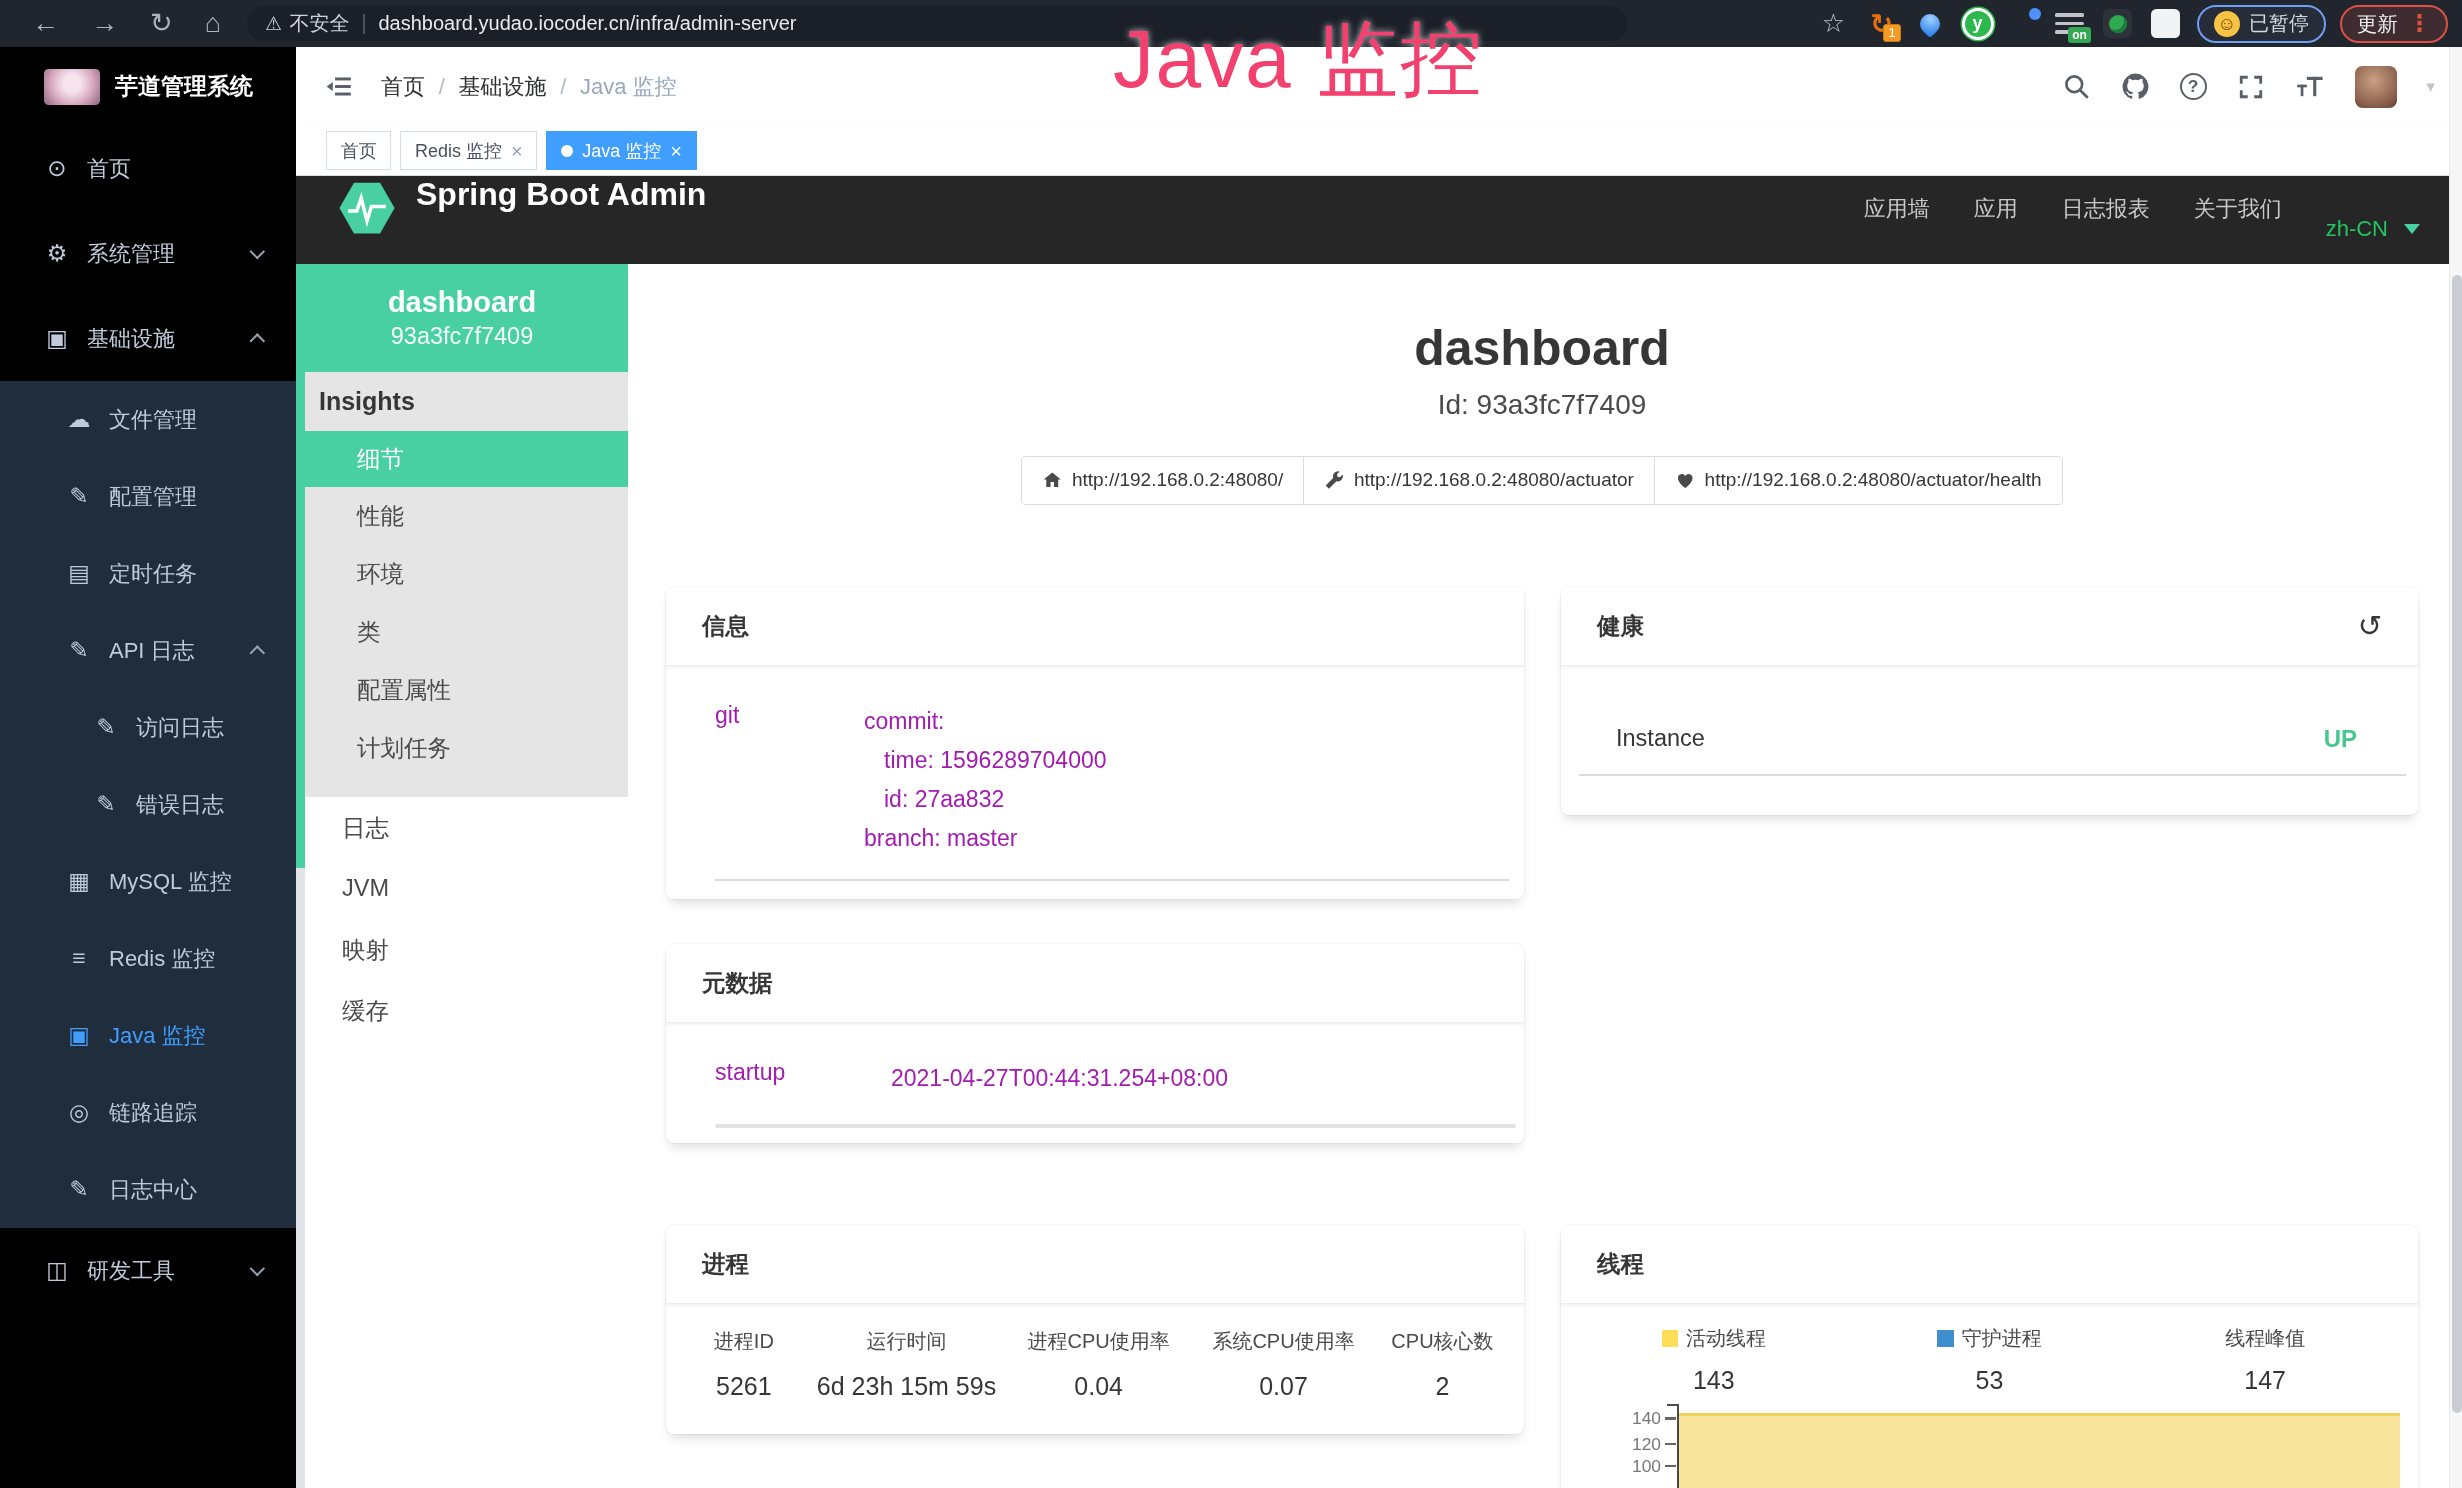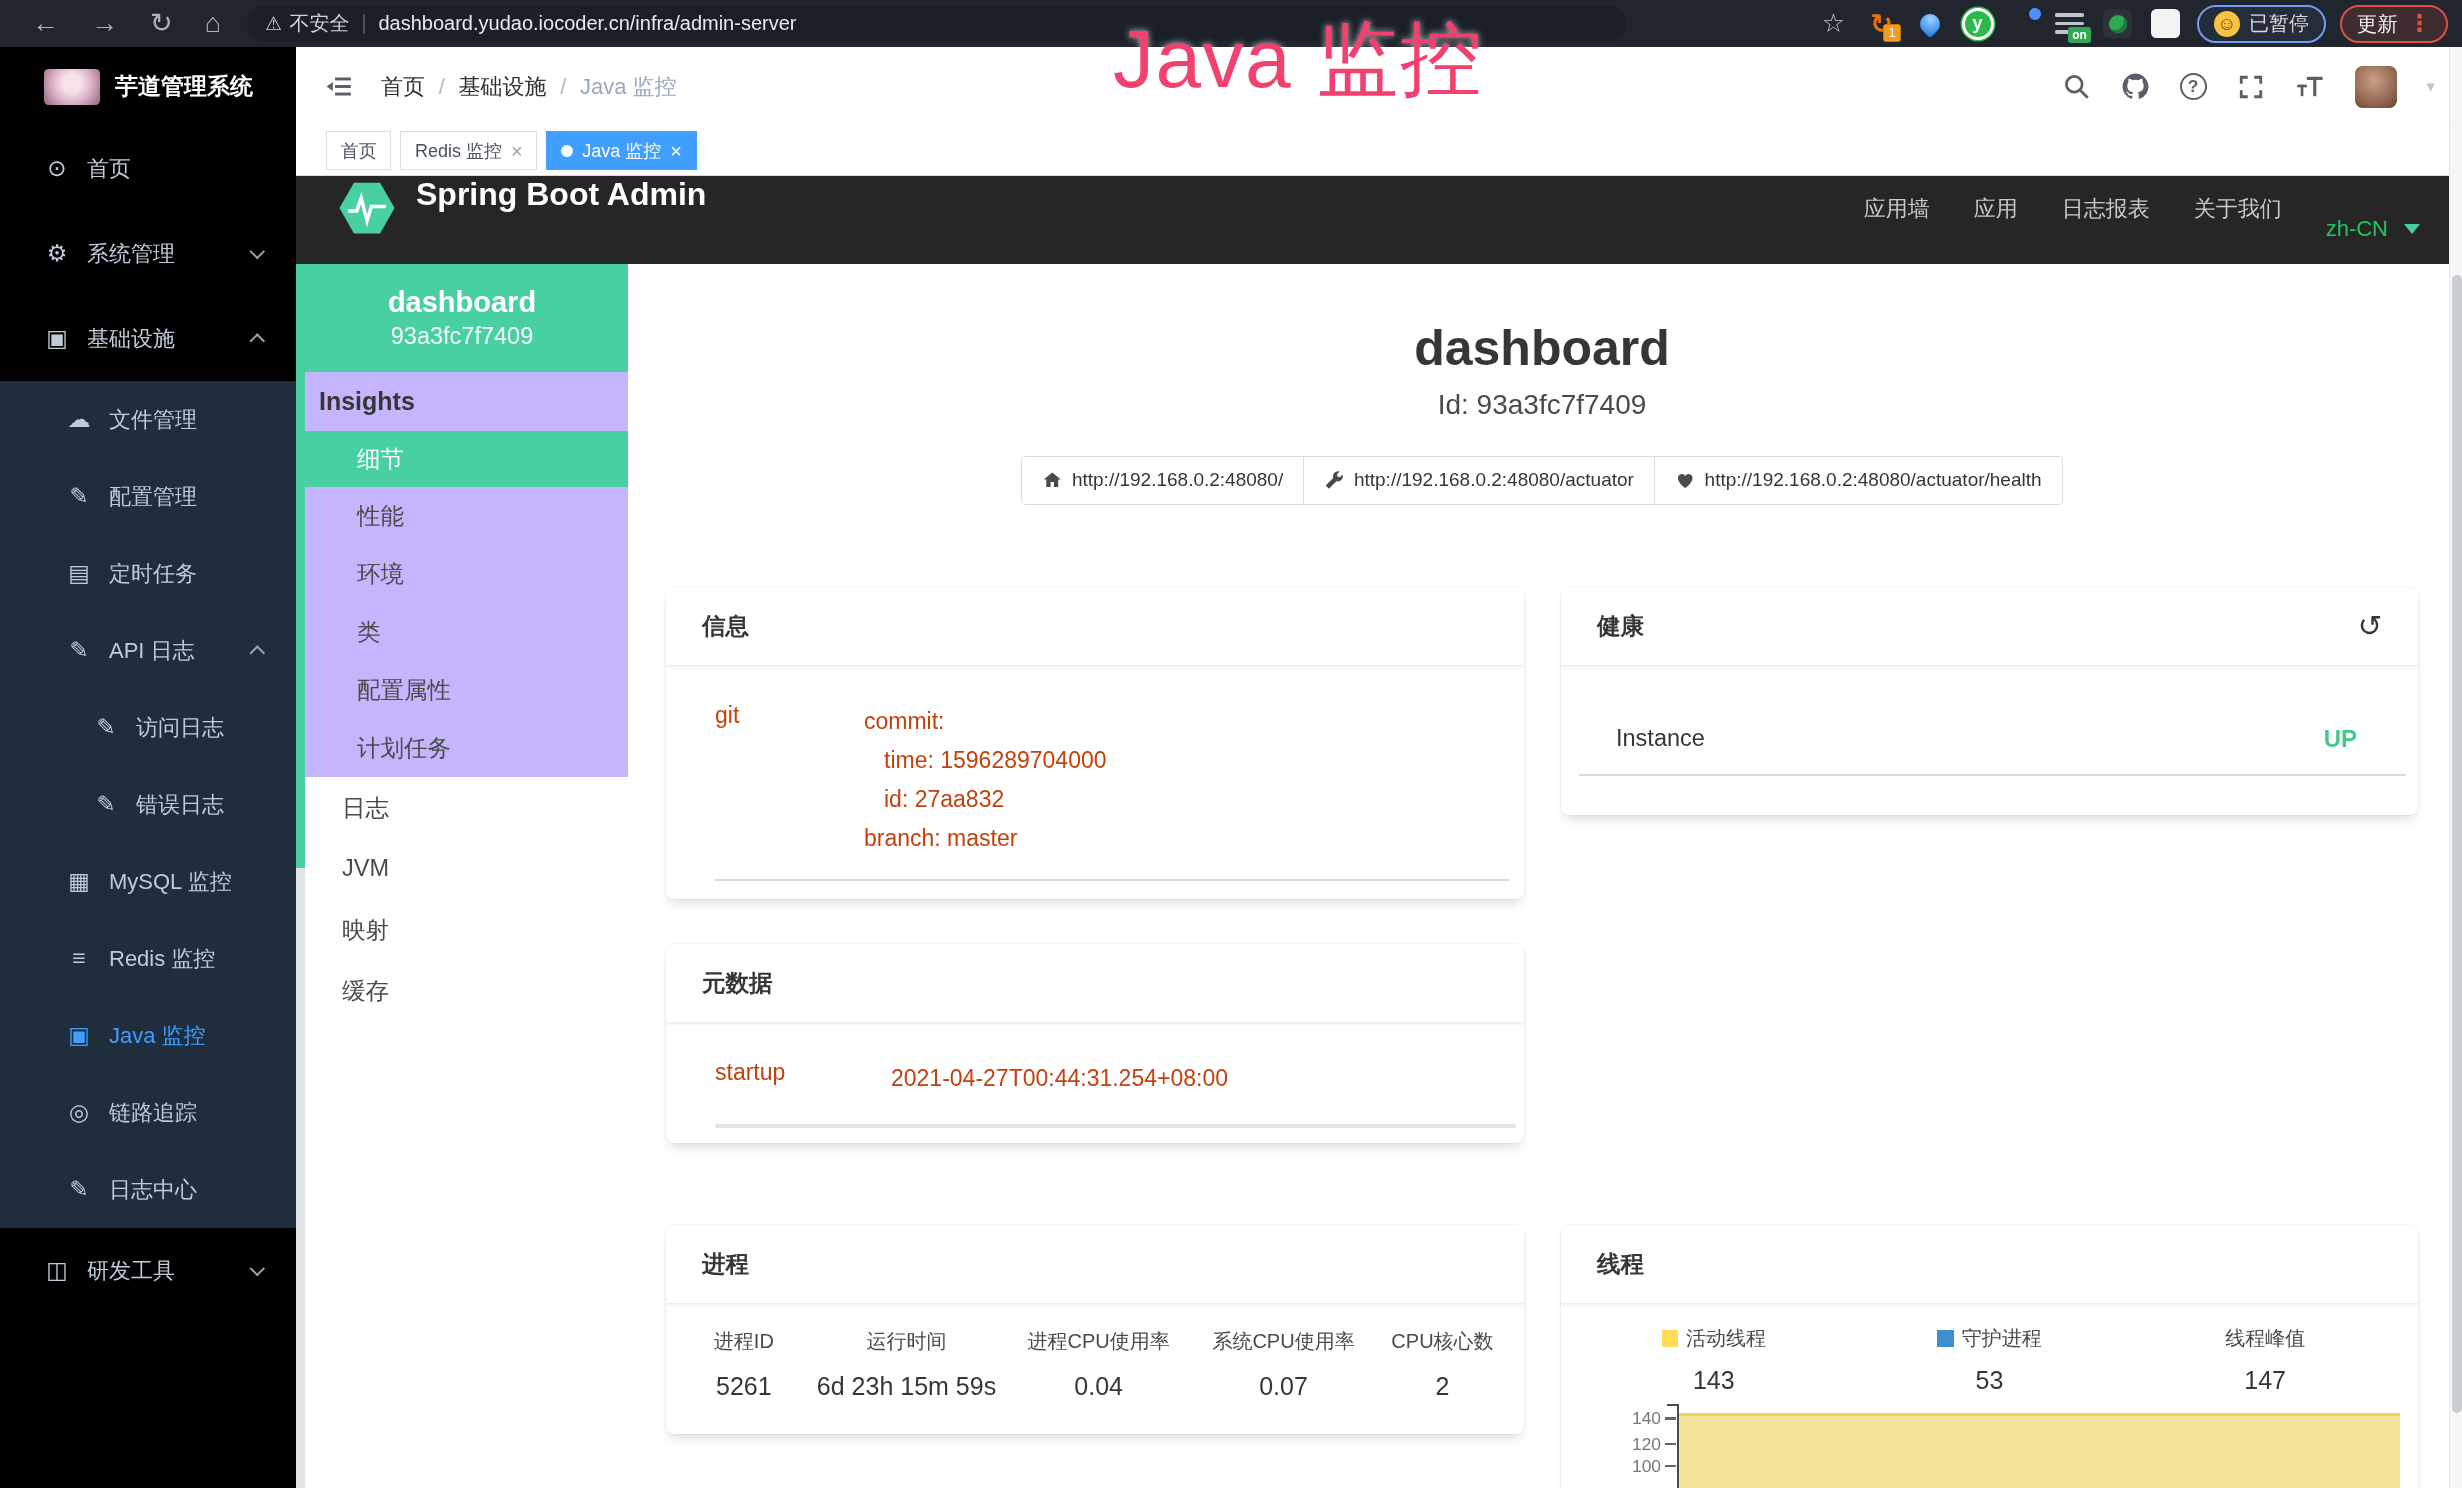--- a/index.html
+++ b/index.html
@@ -97,21 +97,21 @@
   .sba-lang { display:flex; align-items:center; gap:16px; color:#22c55e;margin-top:40px; }
   .gcaret { width:0; height:0; border-left:8.3px solid transparent; border-right:8.3px solid transparent;
     border-top:10.6px solid #49d0a2; }
 
   .sba-body { position:absolute; top:88px; left:0; right:0; bottom:0; background:#fff; }
   .sba-sidebar { position:absolute; left:0; top:0; width:332px; bottom:0; background:#fff; }
   .inst-header { height:108px; background:#49d0a2; color:#fff; display:flex; flex-direction:column;
     align-items:center; justify-content:center; }
   .inst-name { font-size:29px; font-weight:bold; }
   .inst-id { font-size:23.5px; margin-top:4.6px; opacity:.95; }
-  .insights-group { background:#c4b5fd; }
+  .insights-group { background:#e5e5e5; padding-bottom:20px; }
   .ins-title { height:59px; display:flex; align-items:center; padding-left:23px; font-size:25px; font-weight:bold; color:#363636; }
   .ins-item { height:58px; display:flex; align-items:center; padding-left:61px; font-size:23.5px; color:#4a4a4a; }
   .ins-item.active { height:56px; background:#49d0a2; color:#fff; }
   .root-item { height:61px; display:flex; align-items:center; padding-left:46px; font-size:23.5px; color:#4a4a4a; background:#fff; }
   .side-scroll { position:absolute; left:0; top:108px; width:9px; height:497px; background:#49d0a2; z-index:3; }
   .side-track { position:absolute; left:0; top:604px; width:9px; bottom:0; background:#e2e5e8; z-index:3; }
 
   .sba-main { position:absolute; left:332px; top:0; right:0; bottom:0; overflow:hidden; background:#fff; }
   .hero { position:absolute; top:55px; left:38px; width:1752px; text-align:center; }
   .hero h1 { font-size:50px; color:#363636; font-weight:bold; line-height:59px; }
@@ -122,21 +122,21 @@
   .lbtn:first-child { border-radius:4.6px 0 0 4.6px; margin-left:0; }
   .lbtn:last-child { border-radius:0 4.6px 4.6px 0; }
   .lbtn svg { width:20.5px; height:20.5px; margin-right:9px; color:#4a4a4a; }
 
   .card { position:absolute; background:#fff; border-radius:7.6px;
     box-shadow:0 7.6px 12px -4.6px rgba(10,10,10,.16), 0 0 0 0.8px rgba(10,10,10,.04); }
   .card-h { height:79px; display:flex; align-items:center; justify-content:space-between; padding:0 36px;
     border-bottom:1.5px solid #ededed; box-shadow:0 1.5px 3px rgba(10,10,10,.05); font-size:23.5px; font-weight:bold; color:#363636;
     border-radius:7.6px 7.6px 0 0; }
   .hist { font-size:29px; font-weight:normal; color:#363636; }
-  .kv { display:flex; padding:36px 49px 0; font-size:23px; color:#c2410c; }
+  .kv { display:flex; padding:36px 49px 0; font-size:23px; color:#a21caf; }
   .kv .k { min-width:149px; }
   .kv .v div { line-height:39px; }
   .kv .v .ind { padding-left:20px; }
   .rule { height:1.5px; background:#dbdbdb; margin:21px 15px 0 49px; }
   .rule2 { height:3.8px; background:#e3e3e3; border-radius:2.3px; margin:26px 7.6px 0 49px; }
   .hrow { display:flex; justify-content:space-between; padding:59px 61px 0 55px; font-size:23.5px; color:#363636;gap:30px; }
   .up { color:#48c78e; font-weight:bold; font-size:24px; }
   .cols { display:flex; padding:24px 15px 0; text-align:center; }
   .col { flex:1; }
   .c0{flex:.85;} .c1{flex:1.35;} .c2{flex:1.25;} .c3{flex:1.25;} .c4{flex:.9;}

